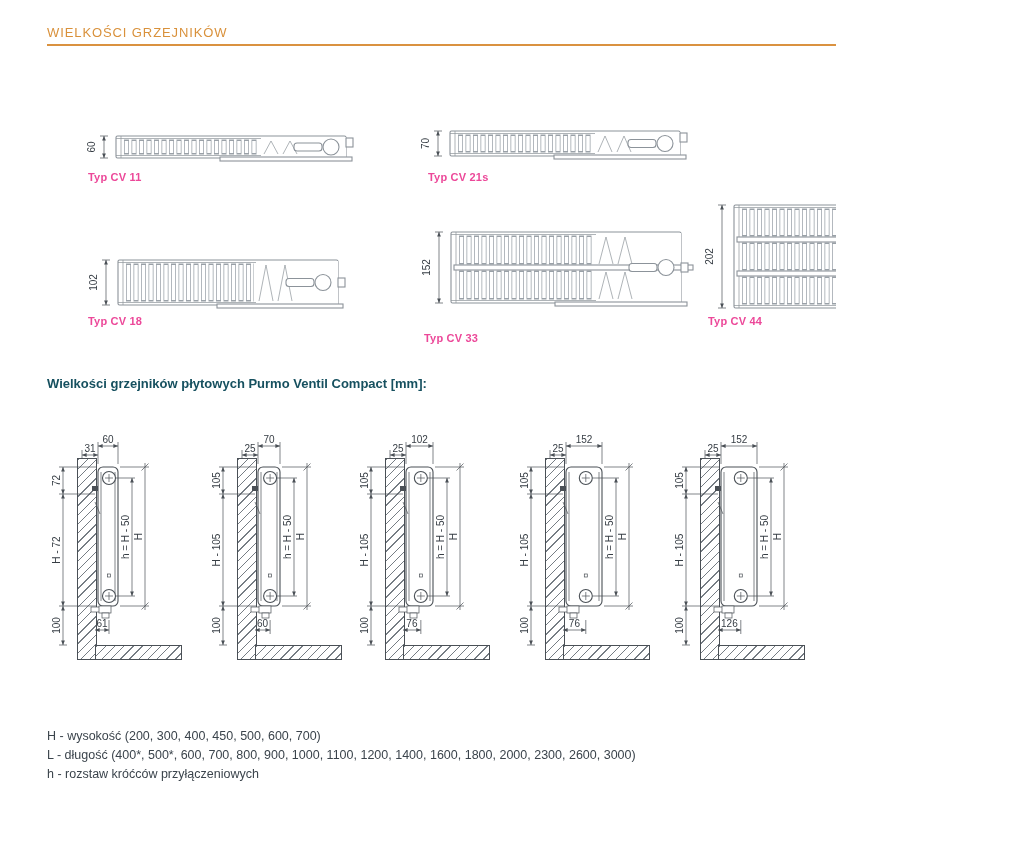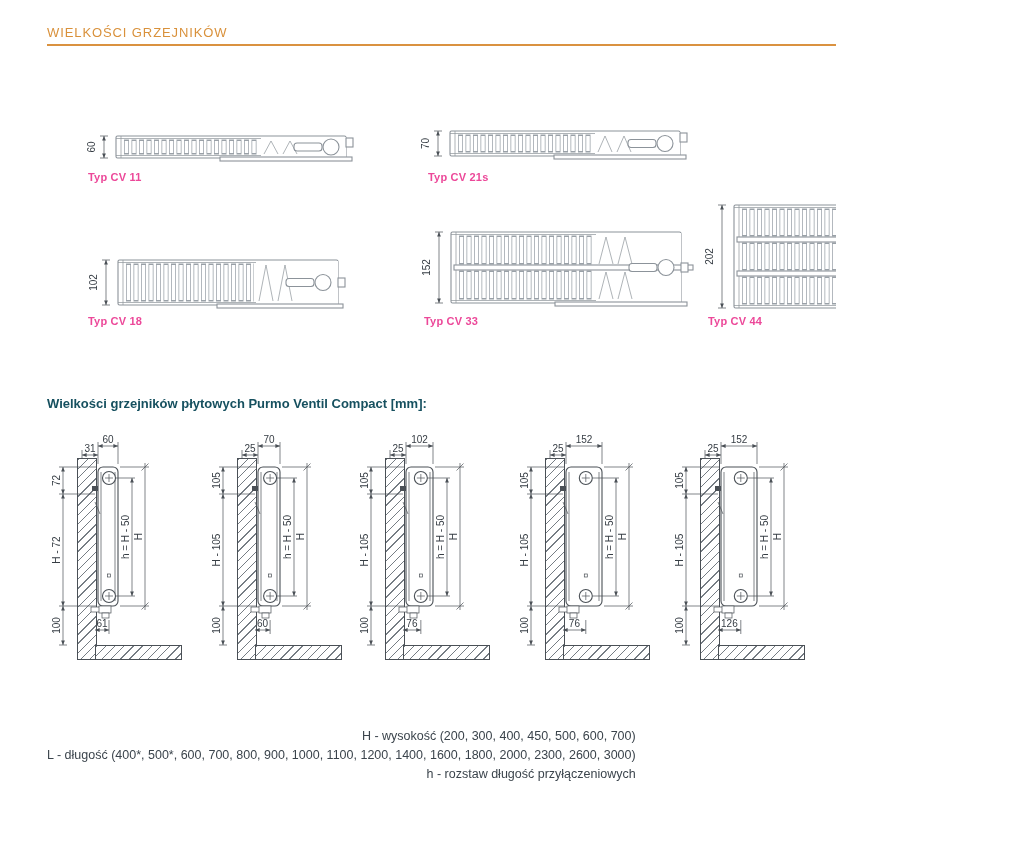--- a/index.html
+++ b/index.html
@@ -1,23 +1,23 @@
 <!DOCTYPE html>
 <html><head>
 <meta charset="utf-8">
 <style>
   html,body{margin:0;padding:0;background:#fff;}
   .page{position:relative;width:836px;height:850px;background:#fff;overflow:hidden;
-        font-family:"Liberation Sans",sans-serif;text-align:right;}
+        font-family:"Liberation Sans",sans-serif;}
   .title{position:absolute;left:47px;top:25px;font-size:13px;color:#D9913B;
          letter-spacing:.9px;font-weight:400;}
   .rule{position:absolute;left:47px;top:44px;width:934px;height:2px;background:#DA9240;}
   .cs{position:absolute;}
   .typlabel{position:absolute;font-size:11px;font-weight:700;color:#ec4899;letter-spacing:.2px;}
-  .subtitle{position:absolute;left:47px;top:376px;font-size:13px;font-weight:700;color:#16505F;margin-top:20px;}
+  .subtitle{position:absolute;left:47px;top:376px;font-size:13px;font-weight:700;color:#16505F;}
   .sv{position:absolute;width:160px;height:262px;}
   .sv svg,.svlow svg{position:absolute;left:0;top:0;}
   .svlow{position:absolute;width:185px;height:220px;}
   .hatch{position:absolute;border:1px solid #4A5056;background-color:#fff;
          background-image:repeating-linear-gradient(135deg,#767d84 0,#767d84 1px,transparent 1px,transparent 6.5px);}
   .legend{position:absolute;left:47px;top:727px;font-size:12.5px;color:#3B444C;line-height:19px;}
   svg .ln{stroke:#4A5056;stroke-width:1.1;fill:none;}
   svg .thin{stroke-width:.7;}
   svg .gray{stroke:#8C939A;}
   svg .wfill{fill:#fff;}
@@ -148,21 +148,21 @@
         <path d="M 209 104 L 216 78 L 223 104" class="ln gray thin"></path>
         <rect x="228" y="52.5" width="28" height="8" rx="3" class="ln gray wfill"></rect>
         <circle cx="265" cy="56.5" r="8" class="ln gray wfill"></circle>
         <rect x="280" y="52" width="7" height="9" class="ln gray wfill"></rect>
         <rect x="143" y="107" width="143" height="4" class="ln gray wfill"></rect>
       </svg></div>
 
   <div class="typlabel" style="left:88px;top:171px">Typ CV 11</div>
   <div class="typlabel" style="left:428px;top:171px">Typ CV 21s</div>
   <div class="typlabel" style="left:88px;top:315px">Typ CV 18</div>
-  <div class="typlabel" style="left:424px;top:315px">Typ CV 33</div>
+  <div class="typlabel" style="left:424px;top:332px">Typ CV 33</div>
   <div class="typlabel" style="left:708px;top:315px">Typ CV 44</div>
 
   <div class="subtitle">Wielkości grzejników płytowych Purmo Ventil Compact [mm]:</div>
 
   <div class="sv" style="left:45px;top:424px">
       <div class="hatch" style="left: 32px; top: 34px; width: 18px; height: 200px;"></div>
       <div class="hatch" style="left: 50px; top: 221px; width: 85px; height: 13px;"></div>
       <svg width="160" height="262" viewBox="0 0 160 262">
         <rect x="53" y="43" width="20" height="139" rx="5" class="ln wfill"></rect>
         <line x1="56" y1="48" x2="56" y2="177" class="ln thin"></line>
@@ -559,16 +559,16 @@
         <polygon points="40,164 44.6,162.1 44.6,165.9" fill="#4A5056"></polygon>
         <polygon points="77,164 72.4,162.1 72.4,165.9" fill="#4A5056"></polygon>
         <text x="58.5" y="161" class="dtx" text-anchor="middle">126</text>
         <path d="M40,141 Q70,164 106,143" class="ln thin"></path>
       </svg>
     </div>
 
   <div class="legend">
     <div>H - wysokość (200, 300, 400, 450, 500, 600, 700)</div>
     <div>L - długość (400*, 500*, 600, 700, 800, 900, 1000, 1100, 1200, 1400, 1600, 1800, 2000, 2300, 2600, 3000)</div>
-    <div>h - rozstaw długość przyłączeniowych</div>
+    <div>h - rozstaw króćców przyłączeniowych</div>
   </div>
 
 </div>
 
 </body></html>

